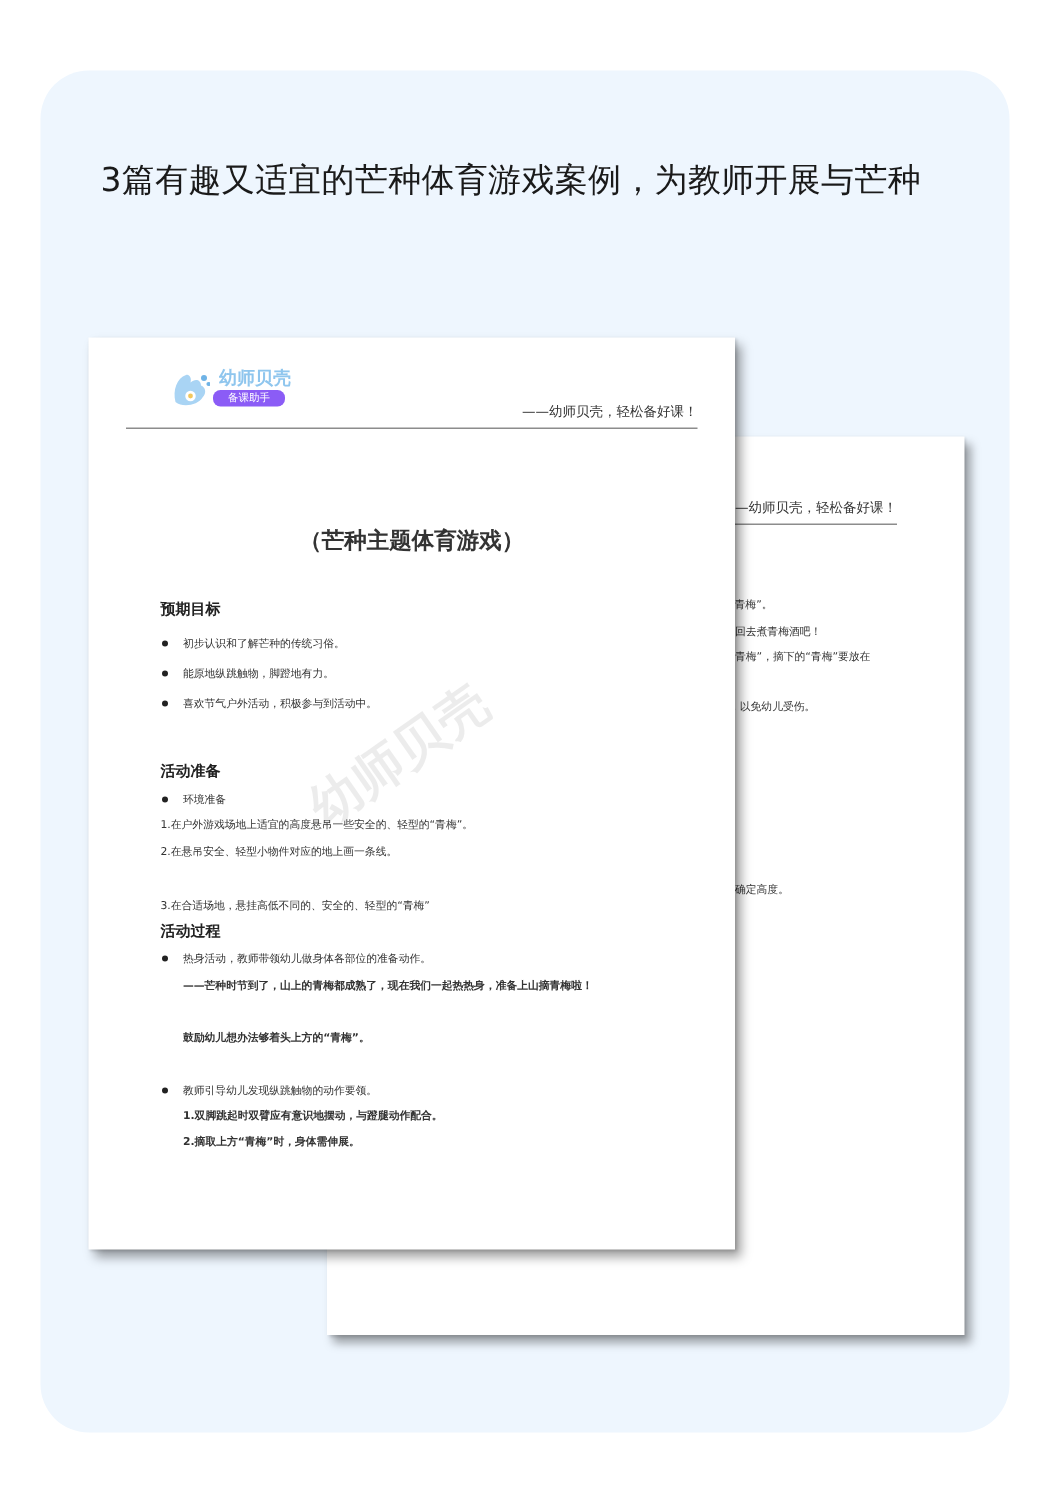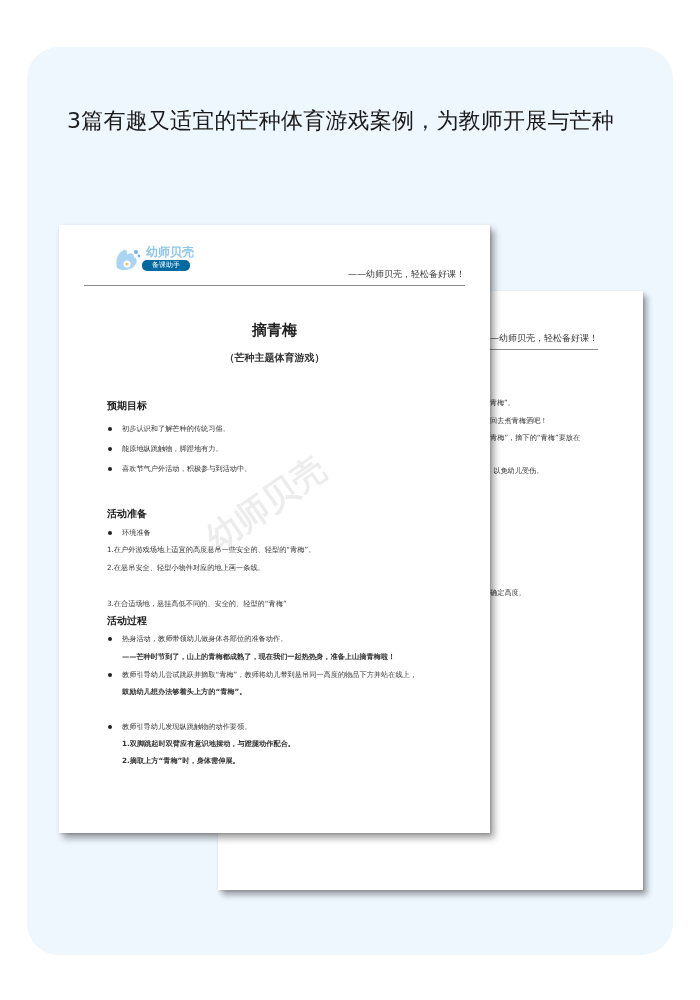--- a/index.html
+++ b/index.html
@@ -33,33 +33,33 @@
   }
   .logo {
     position:absolute; left:25px; top:20px; width:80px; height:32px;
   }
   .logo-text {
     position:absolute; left:32px; top:0px; font-size:12px; color:#8fc6ee; font-weight:bold;
     font-family:"DejaVu Serif", serif; white-space:nowrap;
   }
   .logo-sub {
     position:absolute; left:28px; top:16px; width:48px; height:11px; border-radius:5px;
-    background:#0369a1; color:#ffffff; font-size:7px; line-height:11px; text-align:center;
+    background:#8b5cf6; color:#ffffff; font-size:7px; line-height:11px; text-align:center;
   }
   .logo-shell {
     position:absolute; left:0; top:2px; width:26px; height:26px;
   }
   .slogan {
     position:absolute; right:0; bottom:4px; font-size:9px; color:#333; white-space:nowrap;
   }
   .doc-title {
     position:absolute; left:0; right:0; top:96px; text-align:center; font-size:15px; font-weight:bold; color:#1f1f1f;
   }
   .doc-sub {
-    position:absolute; left:0; right:0; top:126px; text-align:center; font-size:10px; font-weight:bold; color:#333;
+    position:absolute; left:0; right:0; top:126px; text-align:center; font-size:15px; font-weight:bold; color:#333;
   }
   .sec-title {
     position:absolute; left:48px; font-size:10px; font-weight:bold; color:#222;
   }
   .line {
     position:absolute; left:48px; font-size:7.2px; color:#333; white-space:nowrap;
   }
   .bullet-line { padding-left:15px; }
   .bullet-line::before {
     content:""; position:absolute; left:1px; top:3px; width:4px; height:4px; border-radius:50%; background:#222;
@@ -109,35 +109,33 @@
       <circle cx="25" cy="10" r="1.4" fill="#6fb3e6"></circle>
     </svg>
     <span class="logo-text">幼师贝壳</span>
     <span class="logo-sub">备课助手</span>
   </div>
 
   <div class="watermark">
     <span class="watermark-text">幼师贝壳</span>
   </div>
 
-  <div class="doc-title">摘青梅</div>
   <div class="doc-sub">（芒种主题体育游戏）</div>
 
   <div class="sec-title" style="top:174px;">预期目标</div>
   <div class="line bullet-line" style="top:199px;">初步认识和了解芒种的传统习俗。</div>
   <div class="line bullet-line" style="top:219px;">能原地纵跳触物，脚蹬地有力。</div>
   <div class="line bullet-line" style="top:239px;">喜欢节气户外活动，积极参与到活动中。</div>
 
   <div class="sec-title" style="top:282px;">活动准备</div>
   <div class="line bullet-line" style="top:303px;">环境准备</div>
   <div class="line" style="top:320px;">1.在户外游戏场地上适宜的高度悬吊一些安全的、轻型的“青梅”。</div>
   <div class="line" style="top:338px;">2.在悬吊安全、轻型小物件对应的地上画一条线。</div>
   <div class="line" style="top:374px;">3.在合适场地，悬挂高低不同的、安全的、轻型的“青梅”</div>
 
   <div class="sec-title" style="top:389px;">活动过程</div>
   <div class="line bullet-line" style="top:409px;">热身活动，教师带领幼儿做身体各部位的准备动作。</div>
   <div class="line indent" style="top:427px;">——芒种时节到了，山上的青梅都成熟了，现在我们一起热热身，准备上山摘青梅啦！</div>
-  <div class="line bullet-line" style="top:445px;">教师引导幼儿尝试跳跃并摘取“青梅”，教师将幼儿带到悬吊同一高度的物品下方并站在线上，</div>
   <div class="line indent" style="top:462px;">鼓励幼儿想办法够着头上方的“青梅”。</div>
   <div class="line bullet-line" style="top:497px;">教师引导幼儿发现纵跳触物的动作要领。</div>
   <div class="line indent" style="top:514px;">1.双脚跳起时双臂应有意识地摆动，与蹬腿动作配合。</div>
   <div class="line indent" style="top:531px;">2.摘取上方“青梅”时，身体需伸展。</div>
 </div>
 
 </body></html>

